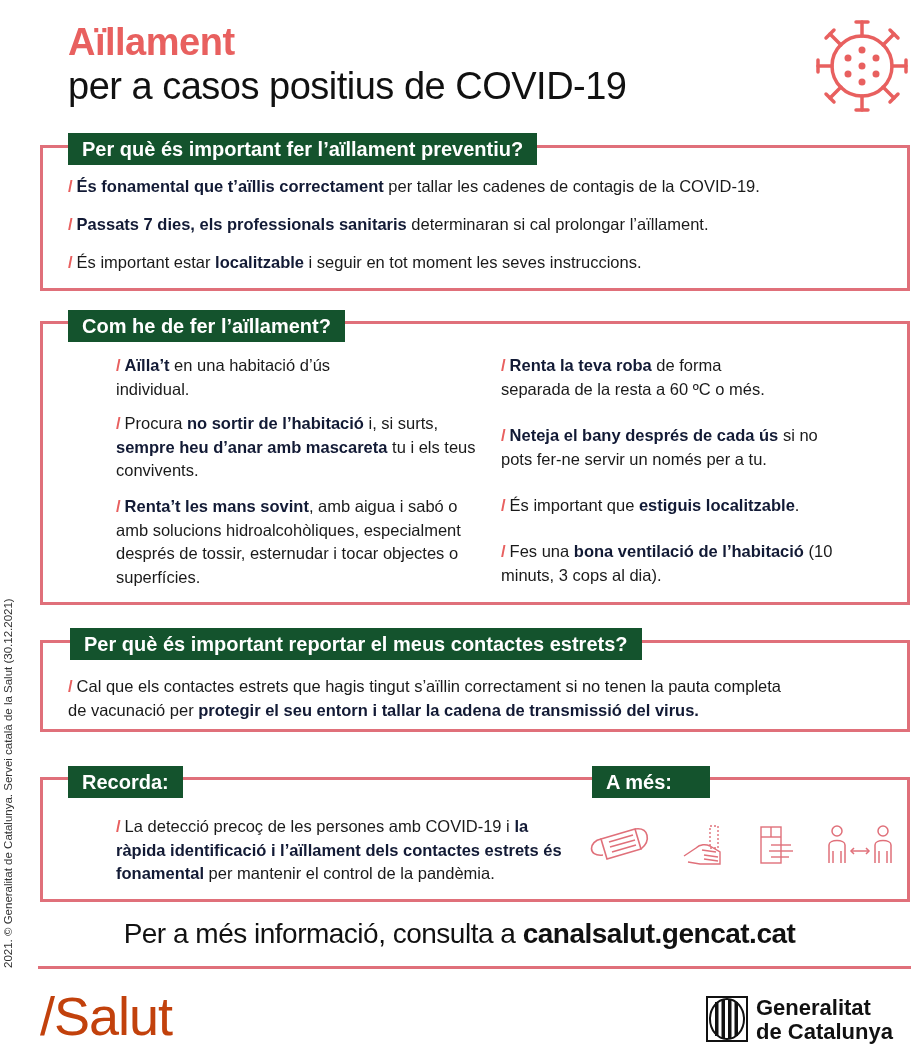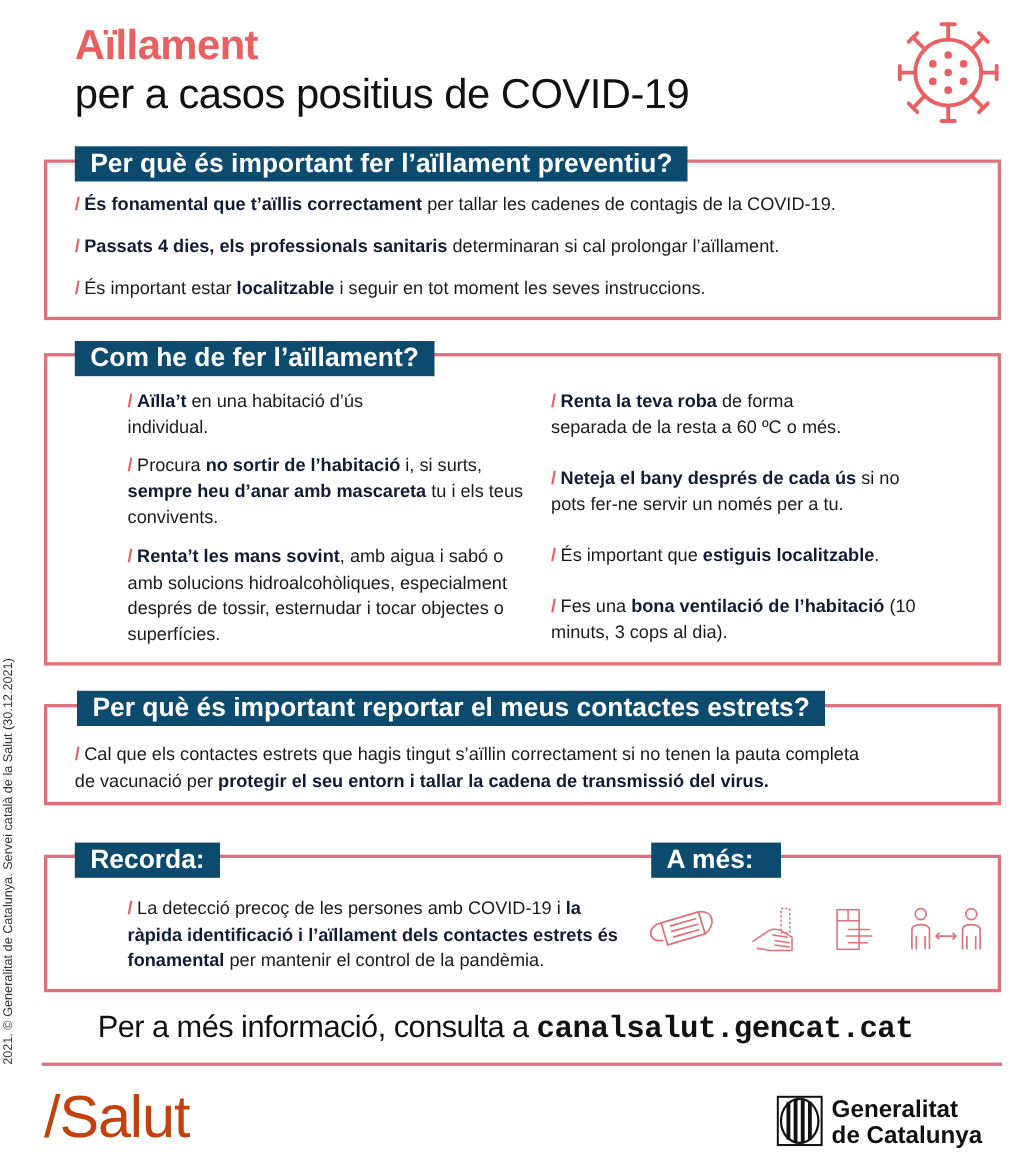--- a/index.html
+++ b/index.html
@@ -20,38 +20,38 @@
     }
     .title2 b { font-weight: normal; }
     .title2 .light { font-weight: normal; text-align: right; }
     .virus { left: 812px; top: 14px; width: 100px; height: 100px; }
 
     .box {
       position: absolute; border: 3px solid #e0707a; box-sizing: border-box;
       background: #fff;
     }
     .tag {
-      position: absolute; background: #0c4a6e; color: #fff; font-weight: bold;
-      font-size: 24px; line-height: 32px; padding: 0 14px; white-space: nowrap;
+      position: absolute; background: #14532d; color: #fff; font-weight: bold;
+      font-size: 20px; line-height: 32px; padding: 0 14px; white-space: nowrap;
     }
     .slash { color: #e8605f; font-weight: bold; margin-right: 4px; }
     .line { position: absolute; font-size: 16.5px; line-height: 24px; color: #1a1a1a; white-space: nowrap; }
     .line b { color: #121a35; }
     .para { position: absolute; font-size: 16.5px; line-height: 23.5px; color: #1a1a1a; margin-left: 48px; }
     .para b { color: #121a35; }
 
     .side-credit {
       left: 2px; top: 968px; width: 410px; transform-origin: 0 0; transform: rotate(-90deg);
       font-size: 11.5px; color: #333; white-space: nowrap;
     }
     .more-info {
       left: 0; width: 919px; top: 918px; text-align: center; font-size: 28px; color: #111;
       letter-spacing: -0.5px;
     }
-    .more-info b { font-weight: bold; font-family: Liberation Mono, monospace; }
+    .more-info b { font-weight: bold; }
     .sep { left: 38px; top: 966px; width: 873px; height: 3px; background: #e0707a; }
     .salut { left: 40px; top: 985px; font-size: 54px; color: #c2410c; letter-spacing: -1px; }
     .gencat { left: 706px; top: 996px; }
     .gencat-text { left: 756px; top: 996px; font-size: 22px; font-weight: bold; line-height: 24px; color: #111; }
     .icon { position: absolute; }
   </style>
 </head>
 <body>
 
 <div class="abs title1">Aïllament</div>
@@ -84,21 +84,21 @@
       <circle cx="64" cy="44" r="3.5"></circle>
     <circle cx="36" cy="60" r="3.5"></circle>
       <circle cx="64" cy="60" r="3.5"></circle>
     <circle cx="38" cy="30" r="0"></circle>
   </g>
 </svg>
 
 <div class="box" style="left:40px; top:145px; width:870px; height:146px;"></div>
 <div class="tag" style="left:68px; top:133px;">Per què és important fer l’aïllament preventiu?</div>
 <div class="line" style="left:68px; top:174px;"><span class="slash">/</span><b>És fonamental que t’aïllis correctament</b><span> per tallar les cadenes de contagis de la COVID-19.</span></div>
-<div class="line" style="left:68px; top:212px;"><span class="slash">/</span><b>Passats 4 dies, els professionals sanitaris</b><span> determinaran si cal prolongar l’aïllament.</span></div>
+<div class="line" style="left:68px; top:212px;"><span class="slash">/</span><b>Passats 7 dies, els professionals sanitaris</b><span> determinaran si cal prolongar l’aïllament.</span></div>
 <div class="line" style="left:68px; top:250px;"><span class="slash">/</span><span>És important estar </span><b>localitzable</b><span> i seguir en tot moment les seves instruccions.</span></div>
 
 <div class="box" style="left:40px; top:321px; width:870px; height:284px;"></div>
 <div class="tag" style="left:68px; top:310px;">Com he de fer l’aïllament?</div>
 
 <div class="para" style="left:68px; top:354px; width:220px;"><span class="slash">/</span><b>Aïlla’t</b><span> en una habitació d’ús individual.</span></div>
 <div class="para" style="left:68px; top:412px; width:360px;"><span class="slash">/</span><span>Procura </span><b>no sortir de l’habitació</b><span> i, si surts, </span><b>sempre heu d’anar amb mascareta</b><span> tu i els teus convivents.</span></div>
 <div class="para" style="left:68px; top:495px; width:345px;"><span class="slash">/</span><b>Renta’t les mans sovint</b><span>, amb aigua i sabó o amb solucions hidroalcohòliques, especialment després de tossir, esternudar i tocar objectes o superfícies.</span></div>
 
 <div class="para" style="left:453px; top:354px; width:270px;"><span class="slash">/</span><b>Renta la teva roba</b><span> de forma separada de la resta a 60 ºC o més.</span></div>

